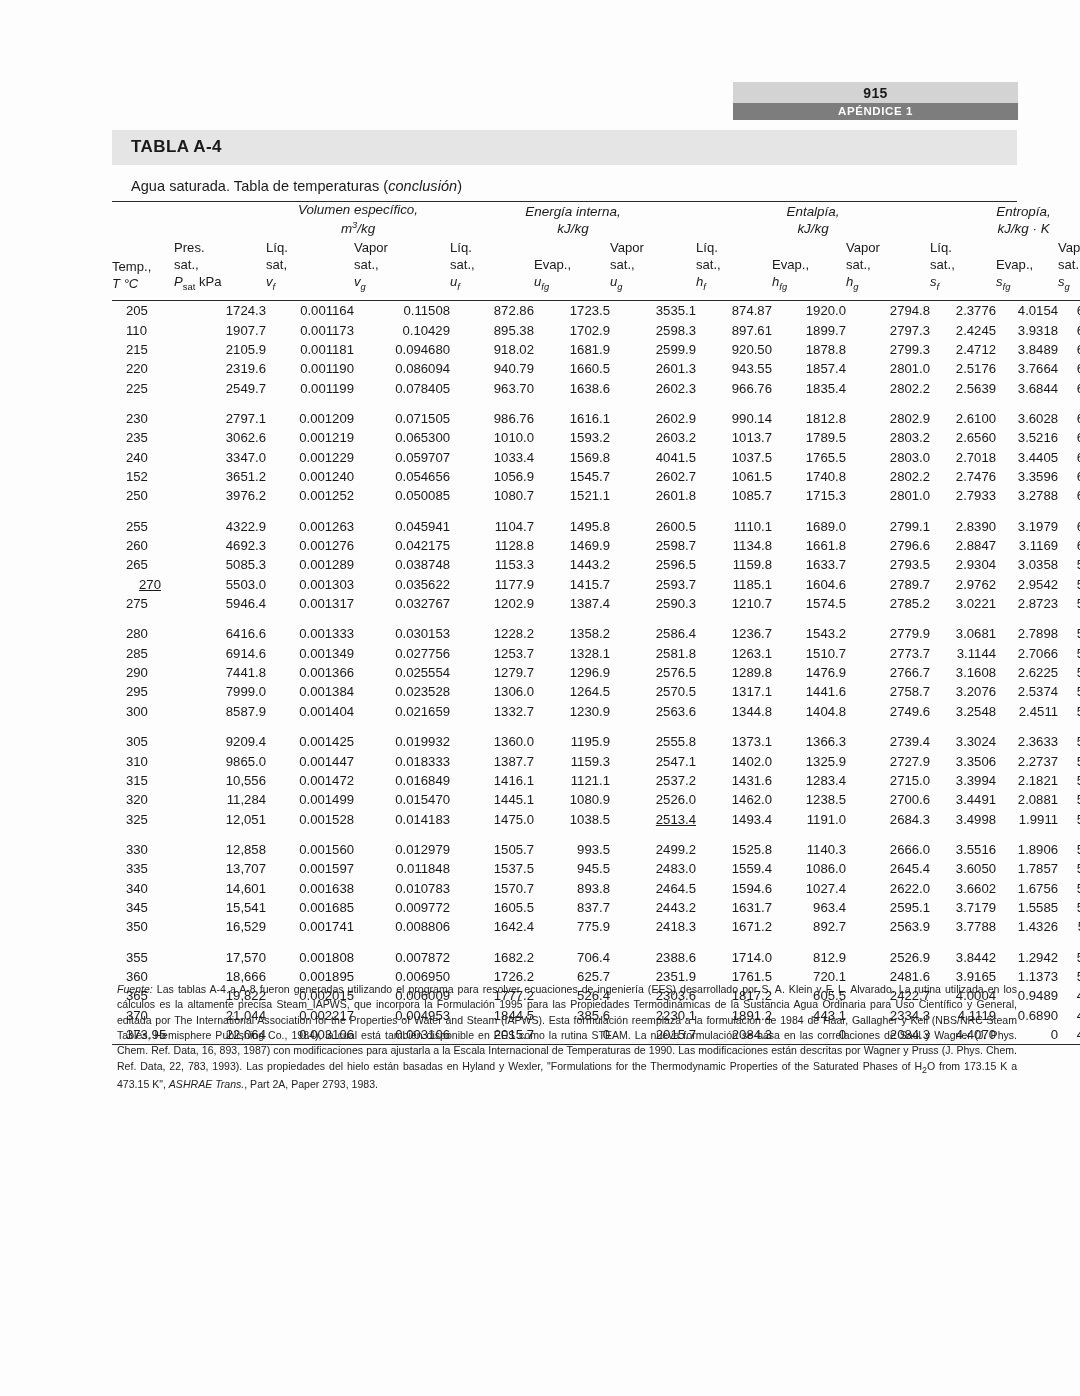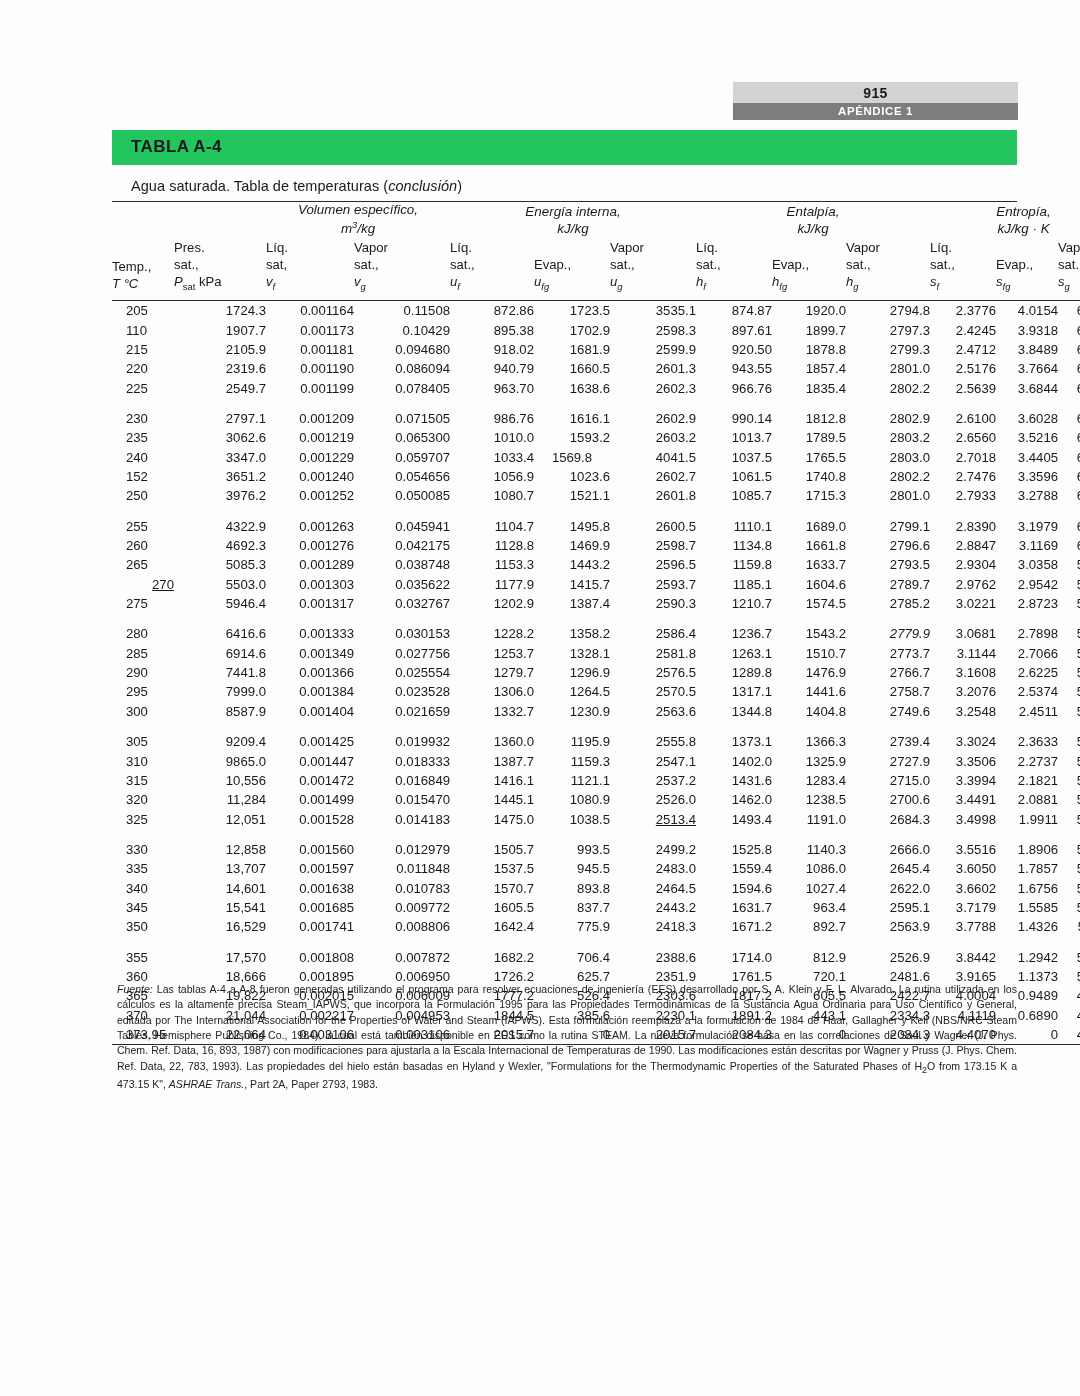--- a/index.html
+++ b/index.html
@@ -50,21 +50,21 @@
   }
 
   
   .tablewrap {
     position: absolute;
     left: 112px;
     top: 130px;
     width: 905px;
   }
   .tbl-titlebar {
-    background: #22c55e;
+    background: #e5e5e5;
     padding: 7px 0 8px 19px;
     font-weight: bold;
     font-size: 17px;
     letter-spacing: .4px;
   }
   .tbl-subtitle {
     font-size: 14.5px;
     padding: 13px 0 7px 19px;
     border-bottom: 1.6px solid #2a2a2a;
     letter-spacing: .05px;
@@ -371,36 +371,36 @@
             <td class="num" style="padding-right: 14px;">2.6560</td>
             <td class="num" style="padding-right: 14px;">3.5216</td>
             <td class="num" style="padding-right: 14px;">6.1775</td>
           </tr>
           <tr class="datarow">
             <td class="num" style="text-align: left; padding-left: 14px;">240</td>
             <td class="num" style="padding-right: 14px;">3347.0</td>
             <td class="num" style="padding-right: 14px;">0.001229</td>
             <td class="num" style="padding-right: 14px;">0.059707</td>
             <td class="num" style="padding-right: 14px;">1033.4</td>
-            <td class="num" style="padding-right: 14px; text-align: center;">1569.8</td>
+            <td class="num" style="padding-right: 14px;">1569.8</td>
             <td class="num" style="padding-right: 14px;">4041.5</td>
             <td class="num" style="padding-right: 14px;">1037.5</td>
             <td class="num" style="padding-right: 14px;">1765.5</td>
             <td class="num" style="padding-right: 14px;">2803.0</td>
             <td class="num" style="padding-right: 14px;">2.7018</td>
             <td class="num" style="padding-right: 14px;">3.4405</td>
             <td class="num" style="padding-right: 14px;">6.1424</td>
           </tr>
           <tr class="datarow">
             <td class="num" style="text-align: left; padding-left: 14px;">152</td>
             <td class="num" style="padding-right: 14px;">3651.2</td>
             <td class="num" style="padding-right: 14px;">0.001240</td>
             <td class="num" style="padding-right: 14px;">0.054656</td>
             <td class="num" style="padding-right: 14px;">1056.9</td>
-            <td class="num" style="padding-right: 14px;">1023.6</td>
+            <td class="num" style="padding-right: 14px;">1545.7</td>
             <td class="num" style="padding-right: 14px;">2602.7</td>
             <td class="num" style="padding-right: 14px;">1061.5</td>
             <td class="num" style="padding-right: 14px;">1740.8</td>
             <td class="num" style="padding-right: 14px;">2802.2</td>
             <td class="num" style="padding-right: 14px;">2.7476</td>
             <td class="num" style="padding-right: 14px;">3.3596</td>
             <td class="num" style="padding-right: 14px;">6.1072</td>
           </tr>
           <tr class="datarow">
             <td class="num" style="text-align: left; padding-left: 14px;">250</td>
@@ -459,21 +459,21 @@
             <td class="num" style="padding-right: 14px;">1443.2</td>
             <td class="num" style="padding-right: 14px;">2596.5</td>
             <td class="num" style="padding-right: 14px;">1159.8</td>
             <td class="num" style="padding-right: 14px;">1633.7</td>
             <td class="num" style="padding-right: 14px;">2793.5</td>
             <td class="num" style="padding-right: 14px;">2.9304</td>
             <td class="num" style="padding-right: 14px;">3.0358</td>
             <td class="num" style="padding-right: 14px;">5.9662</td>
           </tr>
           <tr class="datarow">
-            <td class="num" style="text-align: right; padding-left: 14px; text-decoration: underline;">270</td>
+            <td class="num" style="text-align: center; padding-left: 14px; text-decoration: underline;">270</td>
             <td class="num" style="padding-right: 14px;">5503.0</td>
             <td class="num" style="padding-right: 14px;">0.001303</td>
             <td class="num" style="padding-right: 14px;">0.035622</td>
             <td class="num" style="padding-right: 14px;">1177.9</td>
             <td class="num" style="padding-right: 14px;">1415.7</td>
             <td class="num" style="padding-right: 14px;">2593.7</td>
             <td class="num" style="padding-right: 14px;">1185.1</td>
             <td class="num" style="padding-right: 14px;">1604.6</td>
             <td class="num" style="padding-right: 14px;">2789.7</td>
             <td class="num" style="padding-right: 14px;">2.9762</td>
@@ -501,21 +501,21 @@
           <tr class="datarow">
             <td class="num" style="text-align: left; padding-left: 14px;">280</td>
             <td class="num" style="padding-right: 14px;">6416.6</td>
             <td class="num" style="padding-right: 14px;">0.001333</td>
             <td class="num" style="padding-right: 14px;">0.030153</td>
             <td class="num" style="padding-right: 14px;">1228.2</td>
             <td class="num" style="padding-right: 14px;">1358.2</td>
             <td class="num" style="padding-right: 14px;">2586.4</td>
             <td class="num" style="padding-right: 14px;">1236.7</td>
             <td class="num" style="padding-right: 14px;">1543.2</td>
-            <td class="num" style="padding-right: 14px; font-style: italic;">2779.9</td>
+            <td class="num" style="padding-right: 14px;">2779.9</td>
             <td class="num" style="padding-right: 14px;">3.0681</td>
             <td class="num" style="padding-right: 14px;">2.7898</td>
             <td class="num" style="padding-right: 14px;">5.8579</td>
           </tr>
           <tr class="datarow">
             <td class="num" style="text-align: left; padding-left: 14px;">285</td>
             <td class="num" style="padding-right: 14px;">6914.6</td>
             <td class="num" style="padding-right: 14px;">0.001349</td>
             <td class="num" style="padding-right: 14px;">0.027756</td>
             <td class="num" style="padding-right: 14px;">1253.7</td>

